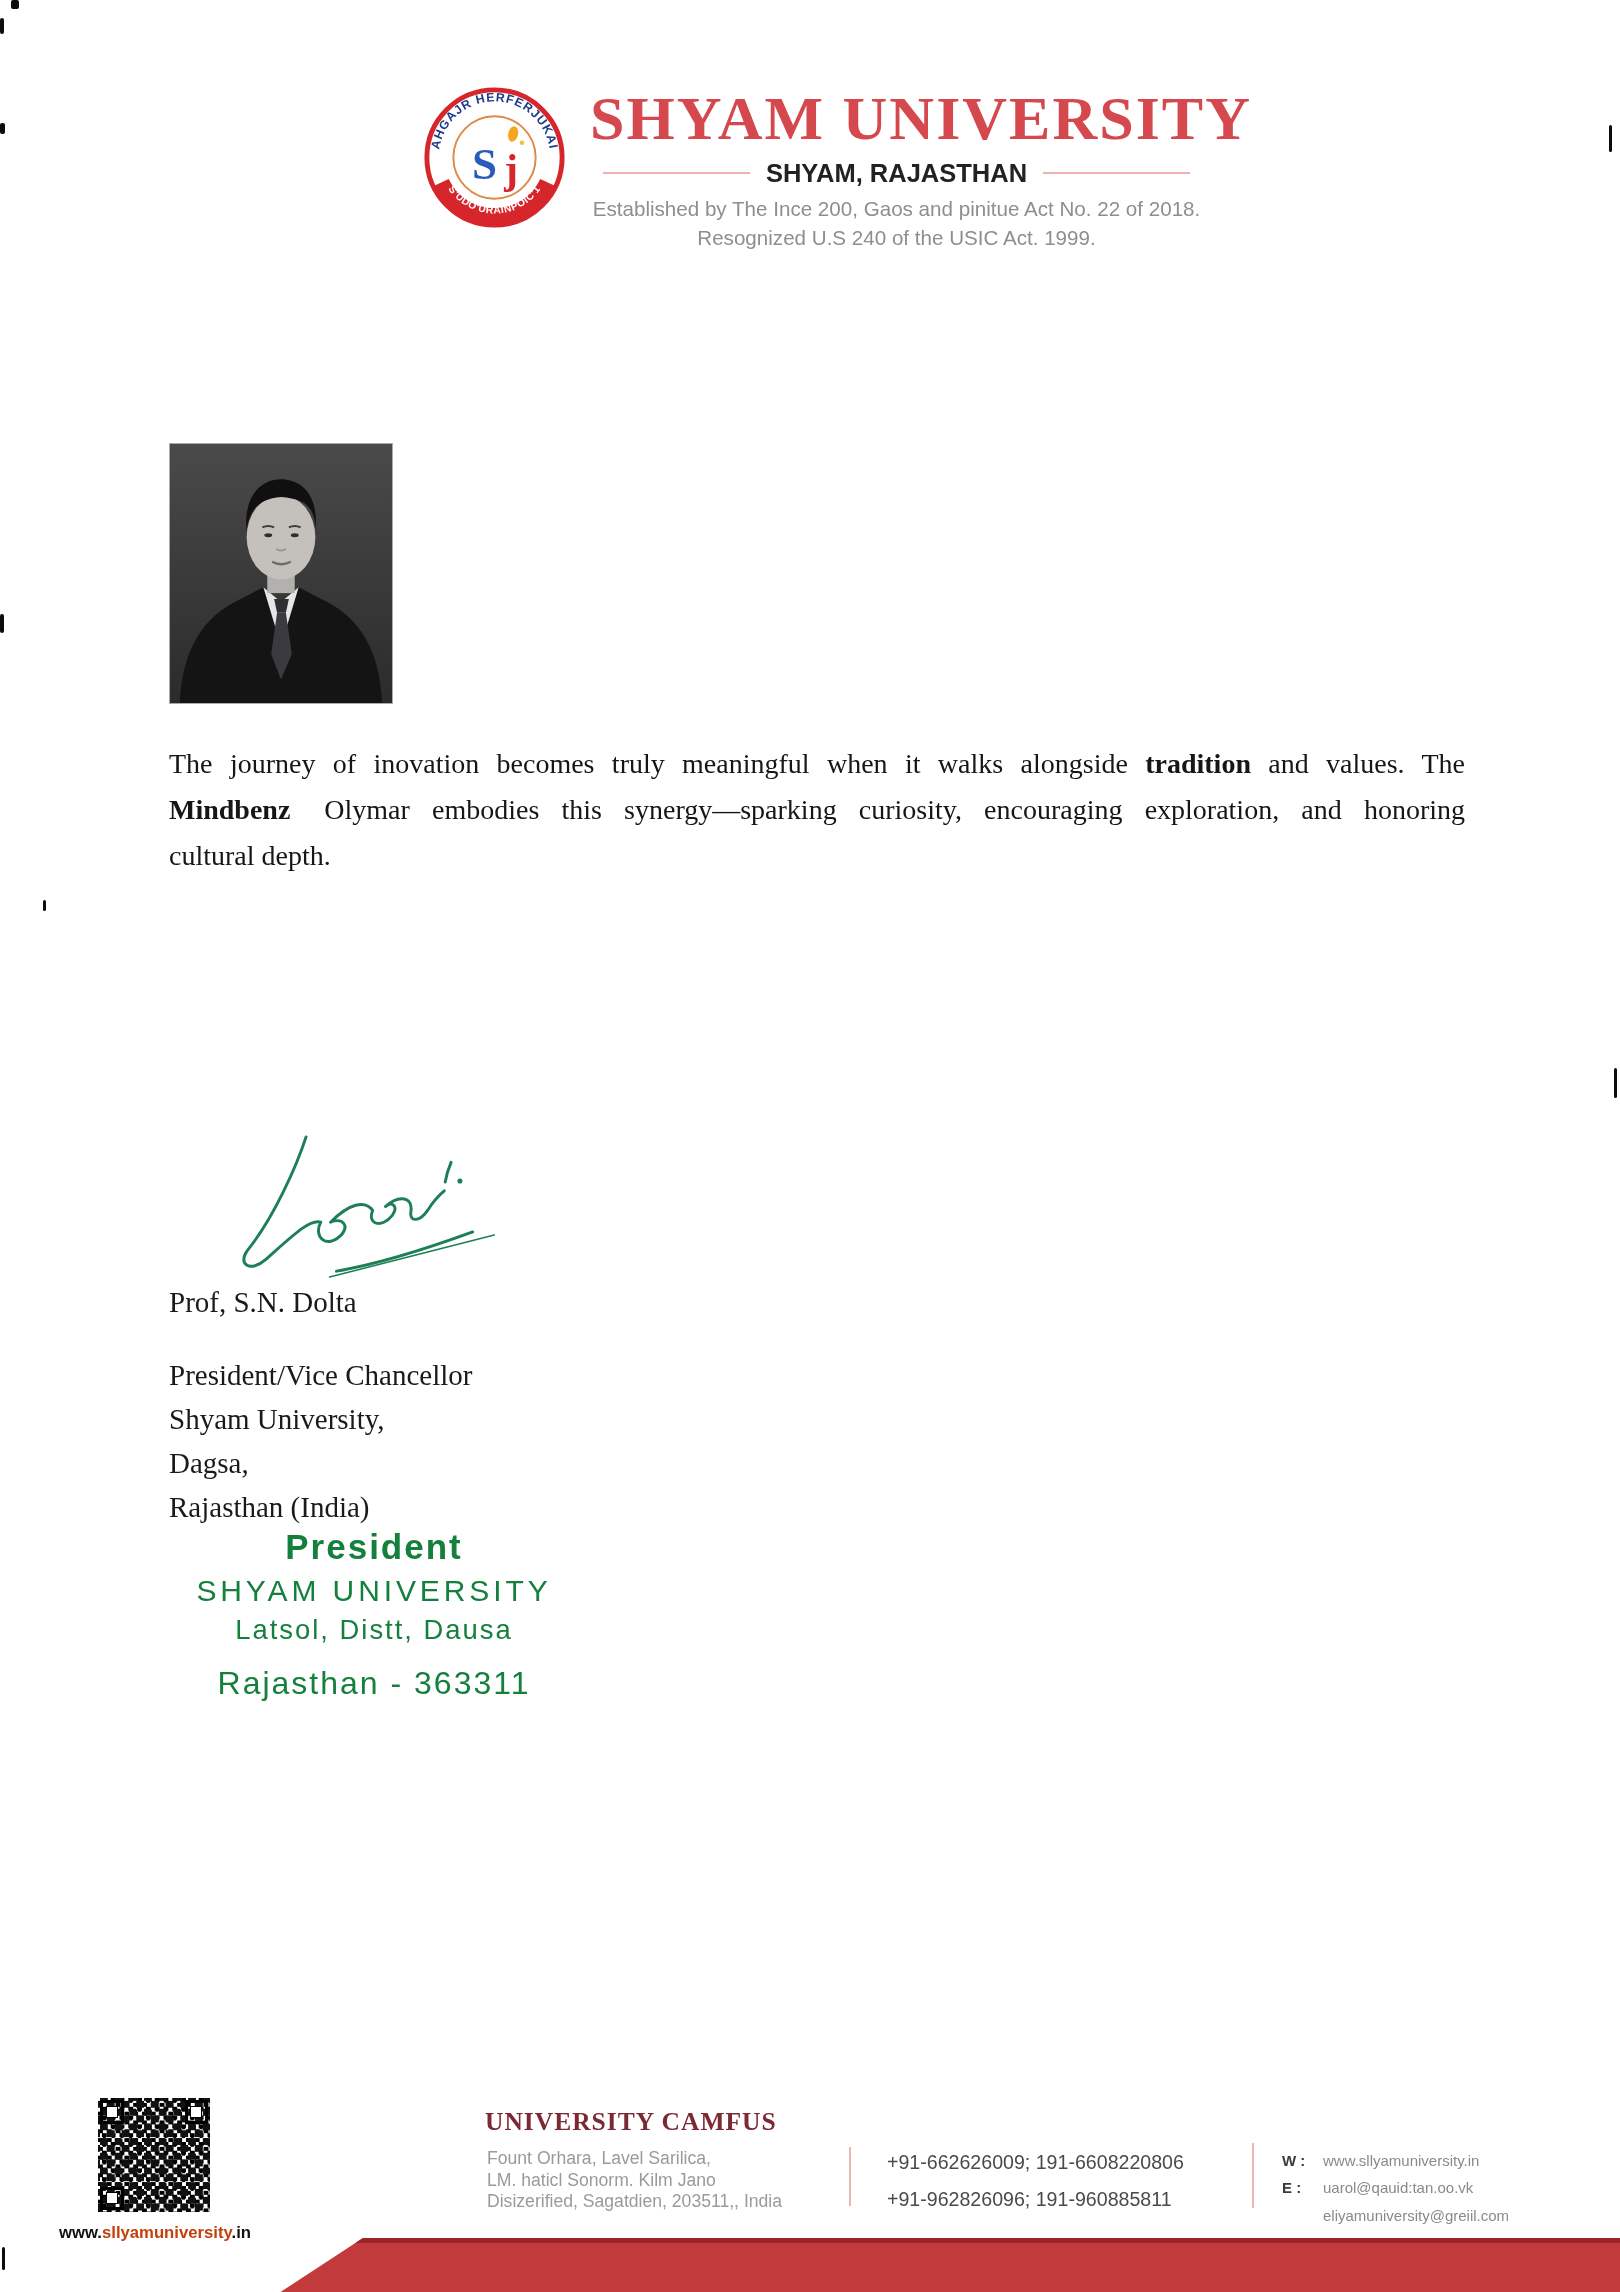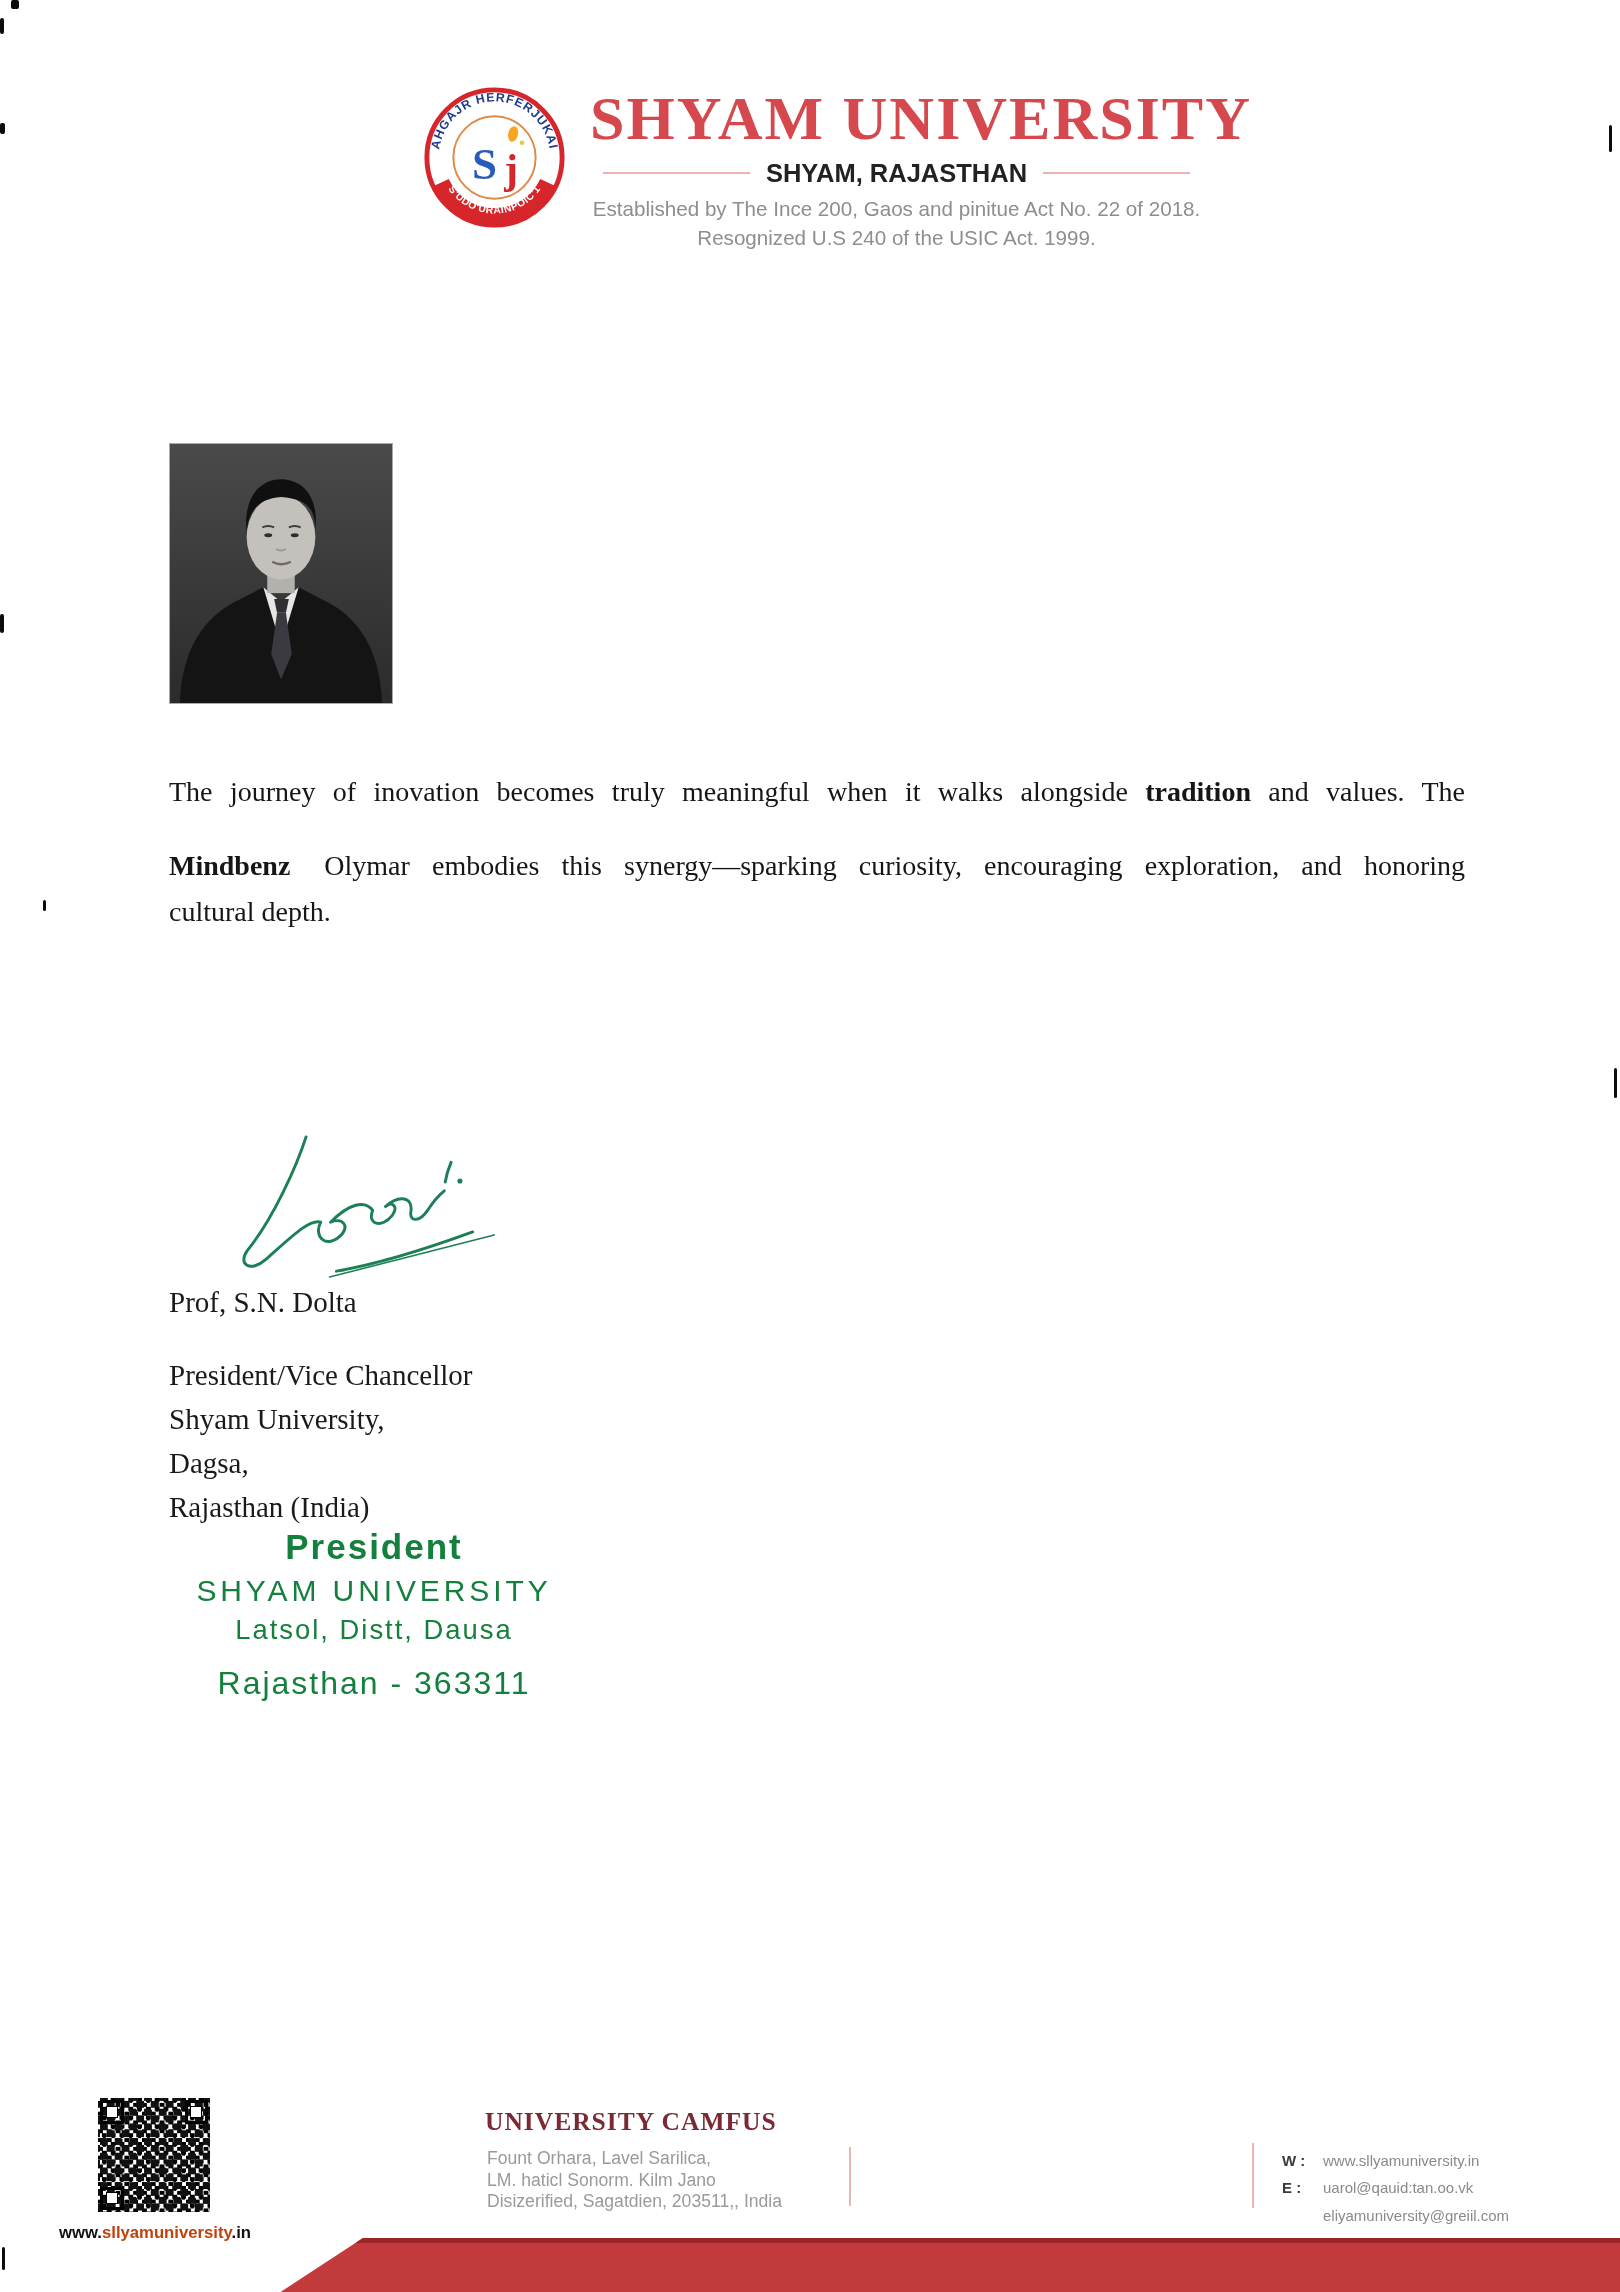--- a/index.html
+++ b/index.html
@@ -15,21 +15,21 @@
   .hdr-sub-line{width:147px;height:2px;background:#eeb0b2;}
   .hdr-sub{font-family:"Liberation Sans",sans-serif;font-weight:bold;font-size:25.5px;color:#222;}
   .hdr-est{font-family:"Liberation Sans",sans-serif;font-size:20.6px;color:#8e8e8e;line-height:29px;margin-top:5.9px;}
 
   
   .photo{position:absolute;left:169px;top:443px;width:222px;height:259px;border:1px solid #aaa;
          background:#3d3d3d;}
 
   
   .bodytxt{position:absolute;left:169px;width:1296px;font-size:28px;line-height:46px;color:#161616;}
-  .jline{text-align:justify;text-align-last:justify;margin-top:28px;}
+  .jline{text-align:justify;text-align-last:justify;}
   .b{font-weight:bold;}
   .gap{margin-right:11.8px;}
 
   
   .sig{position:absolute;left:211px;top:1125px;width:294px;height:162px;}
   .sig-name{position:absolute;left:169px;top:1286px;font-size:29px;}
   .sig-titles{position:absolute;left:169px;top:1353px;font-size:29px;line-height:44px;}
 
   .stamp{position:absolute;left:178px;top:1527px;width:392px;text-align:center;
          color:#15803d;font-family:Liberation Sans, sans-serif;}
@@ -194,20 +194,24 @@
   <div class="campus-title">UNIVERSITY CAMFUS</div>
 
   <div class="campus-addr">
     <div>Fount Orhara, Lavel Sarilica,</div>
     <div>LM. haticl Sonorm. Kilm Jano</div>
     <div>Disizerified, Sagatdien, 203511,, India</div>
   </div>
 
   <div class="vdiv" style="left:849px;top:2147px;height:59px;"></div>
 
+  <div class="phones">
+    <div>+91-662626009; 191-6608220806</div>
+    <div>+91-962826096; 191-960885811</div>
+  </div>
 
   <div class="vdiv" style="left:1252px;top:2143px;height:65px;"></div>
 
   <div class="webmail">
     <div><span class="lab">W :</span><span class="val">www.sllyamuniversity.in</span></div>
     <div><span class="lab">E :</span><span class="val">uarol@qauid:tan.oo.vk</span></div>
     <div class="indent"><span class="val">eliyamuniversity@greiil.com</span></div>
   </div>
 
   <div class="banner"></div>

